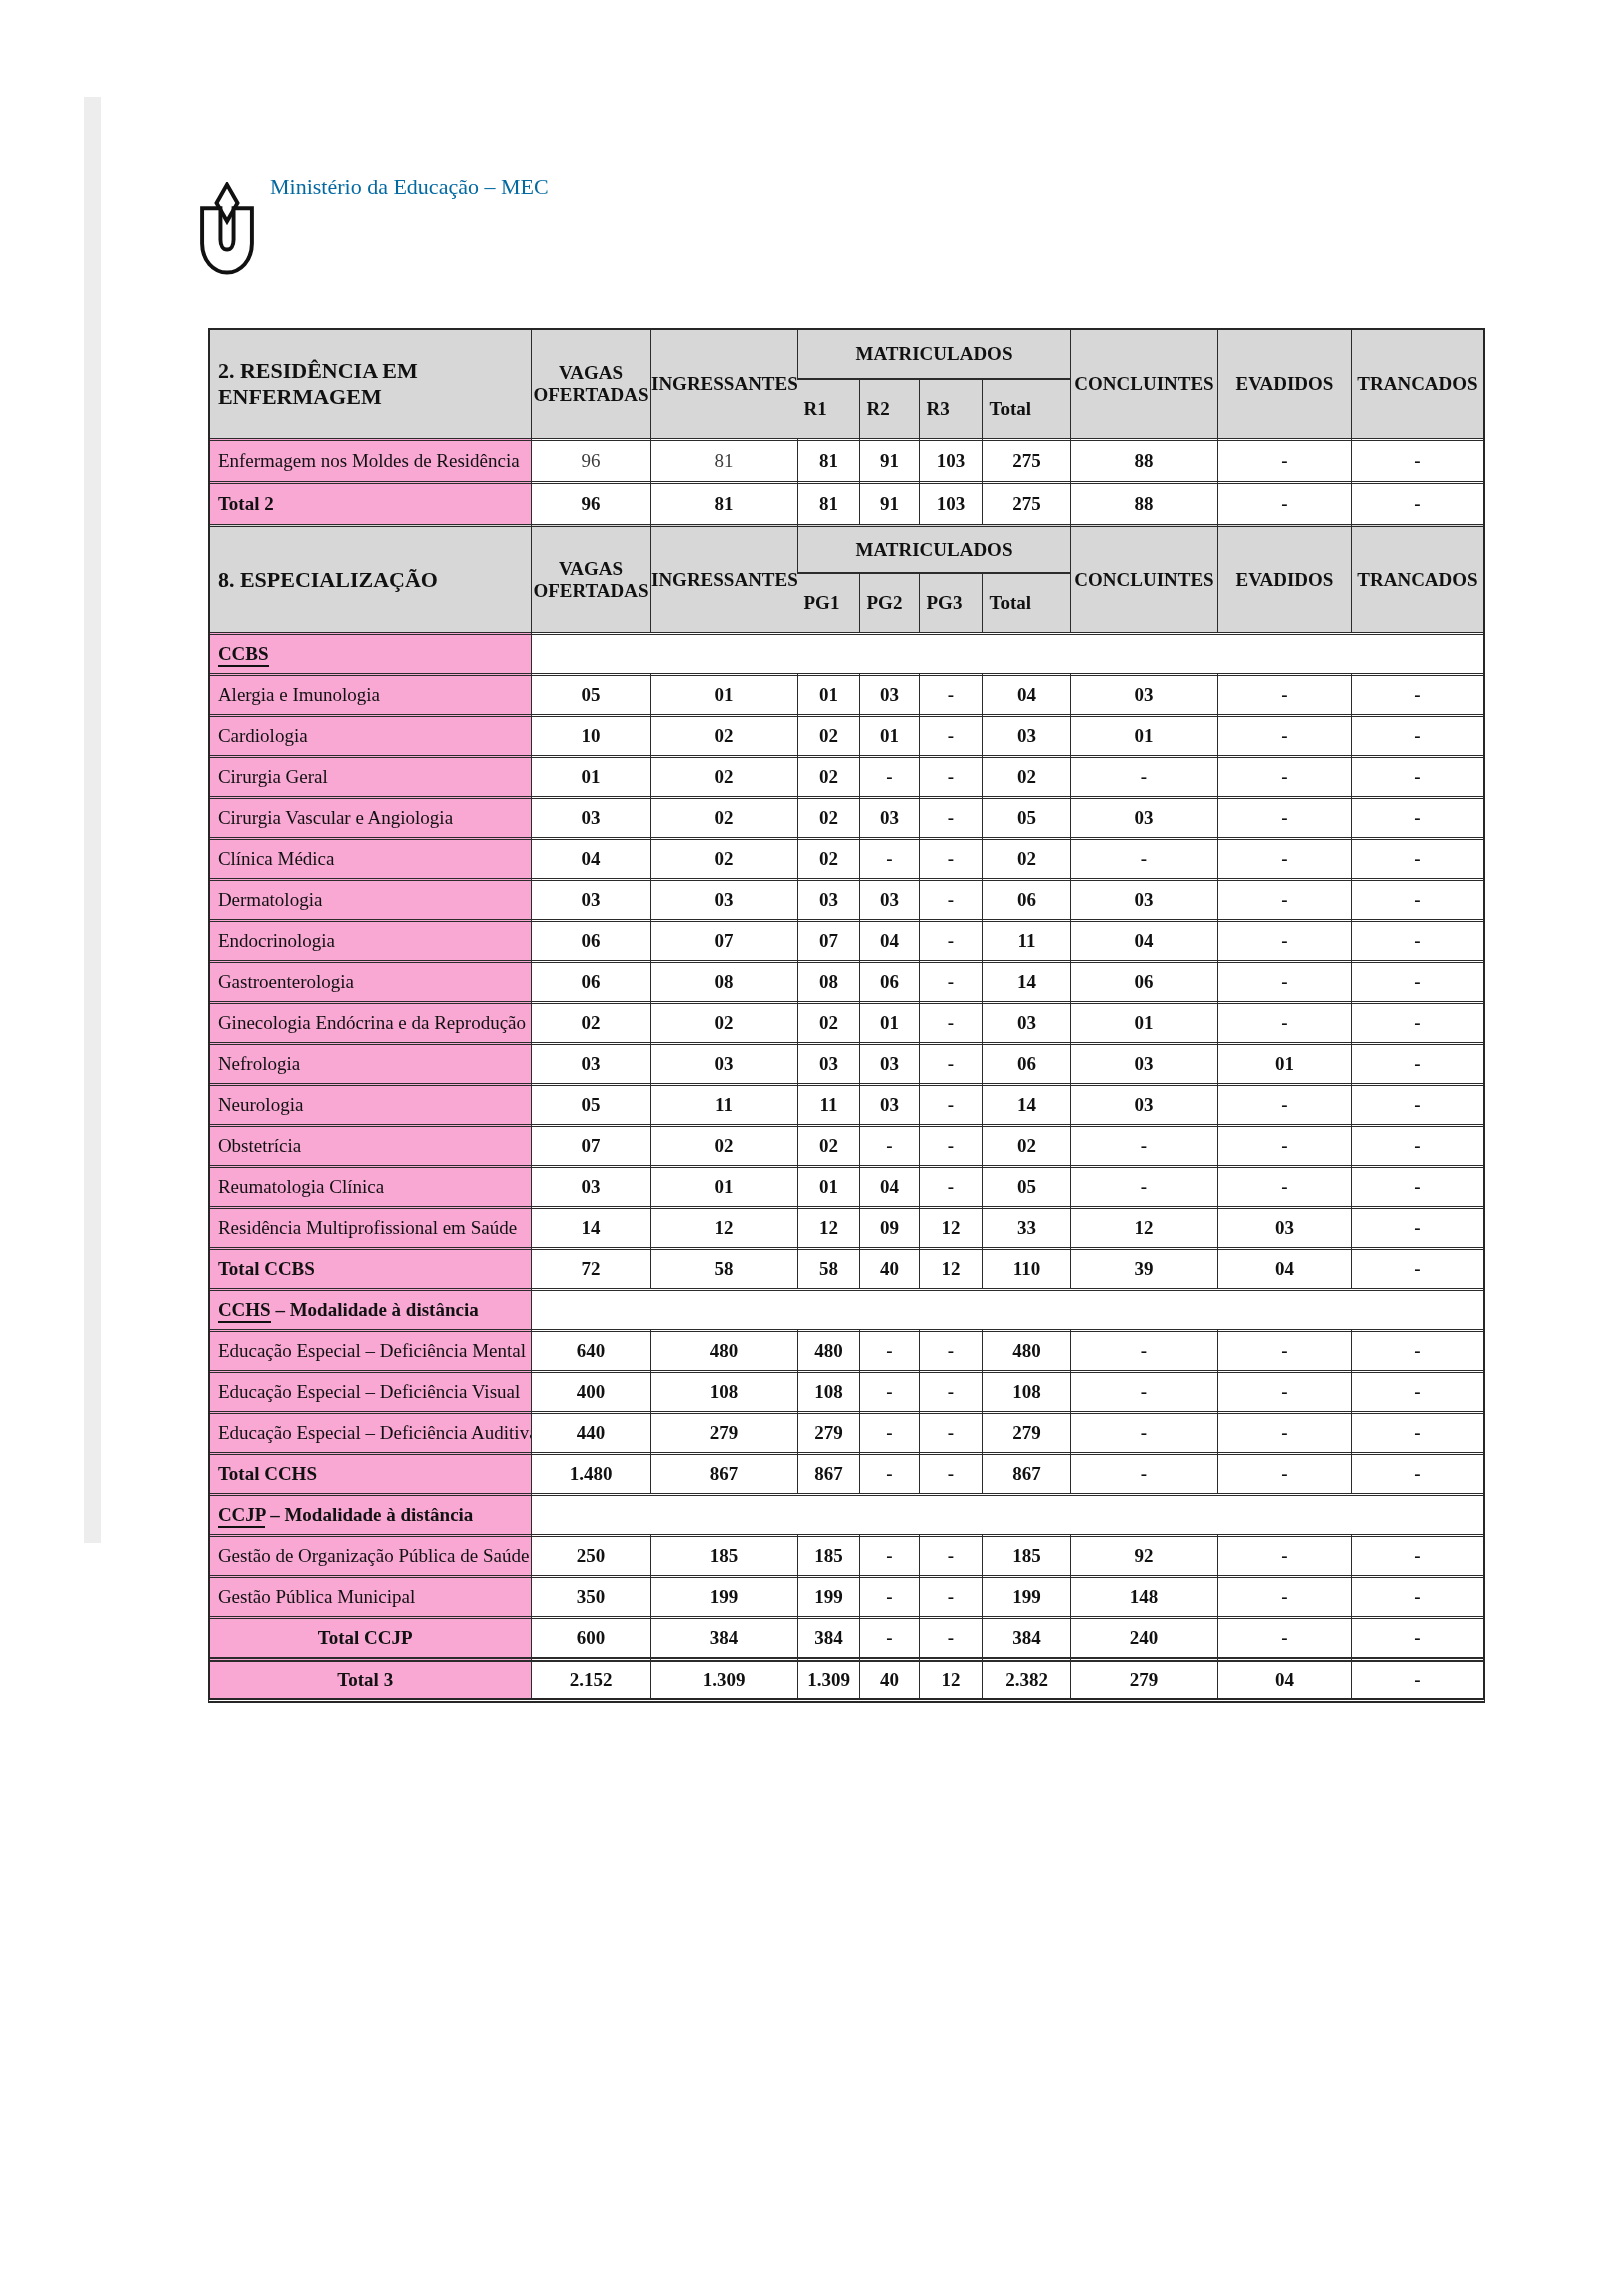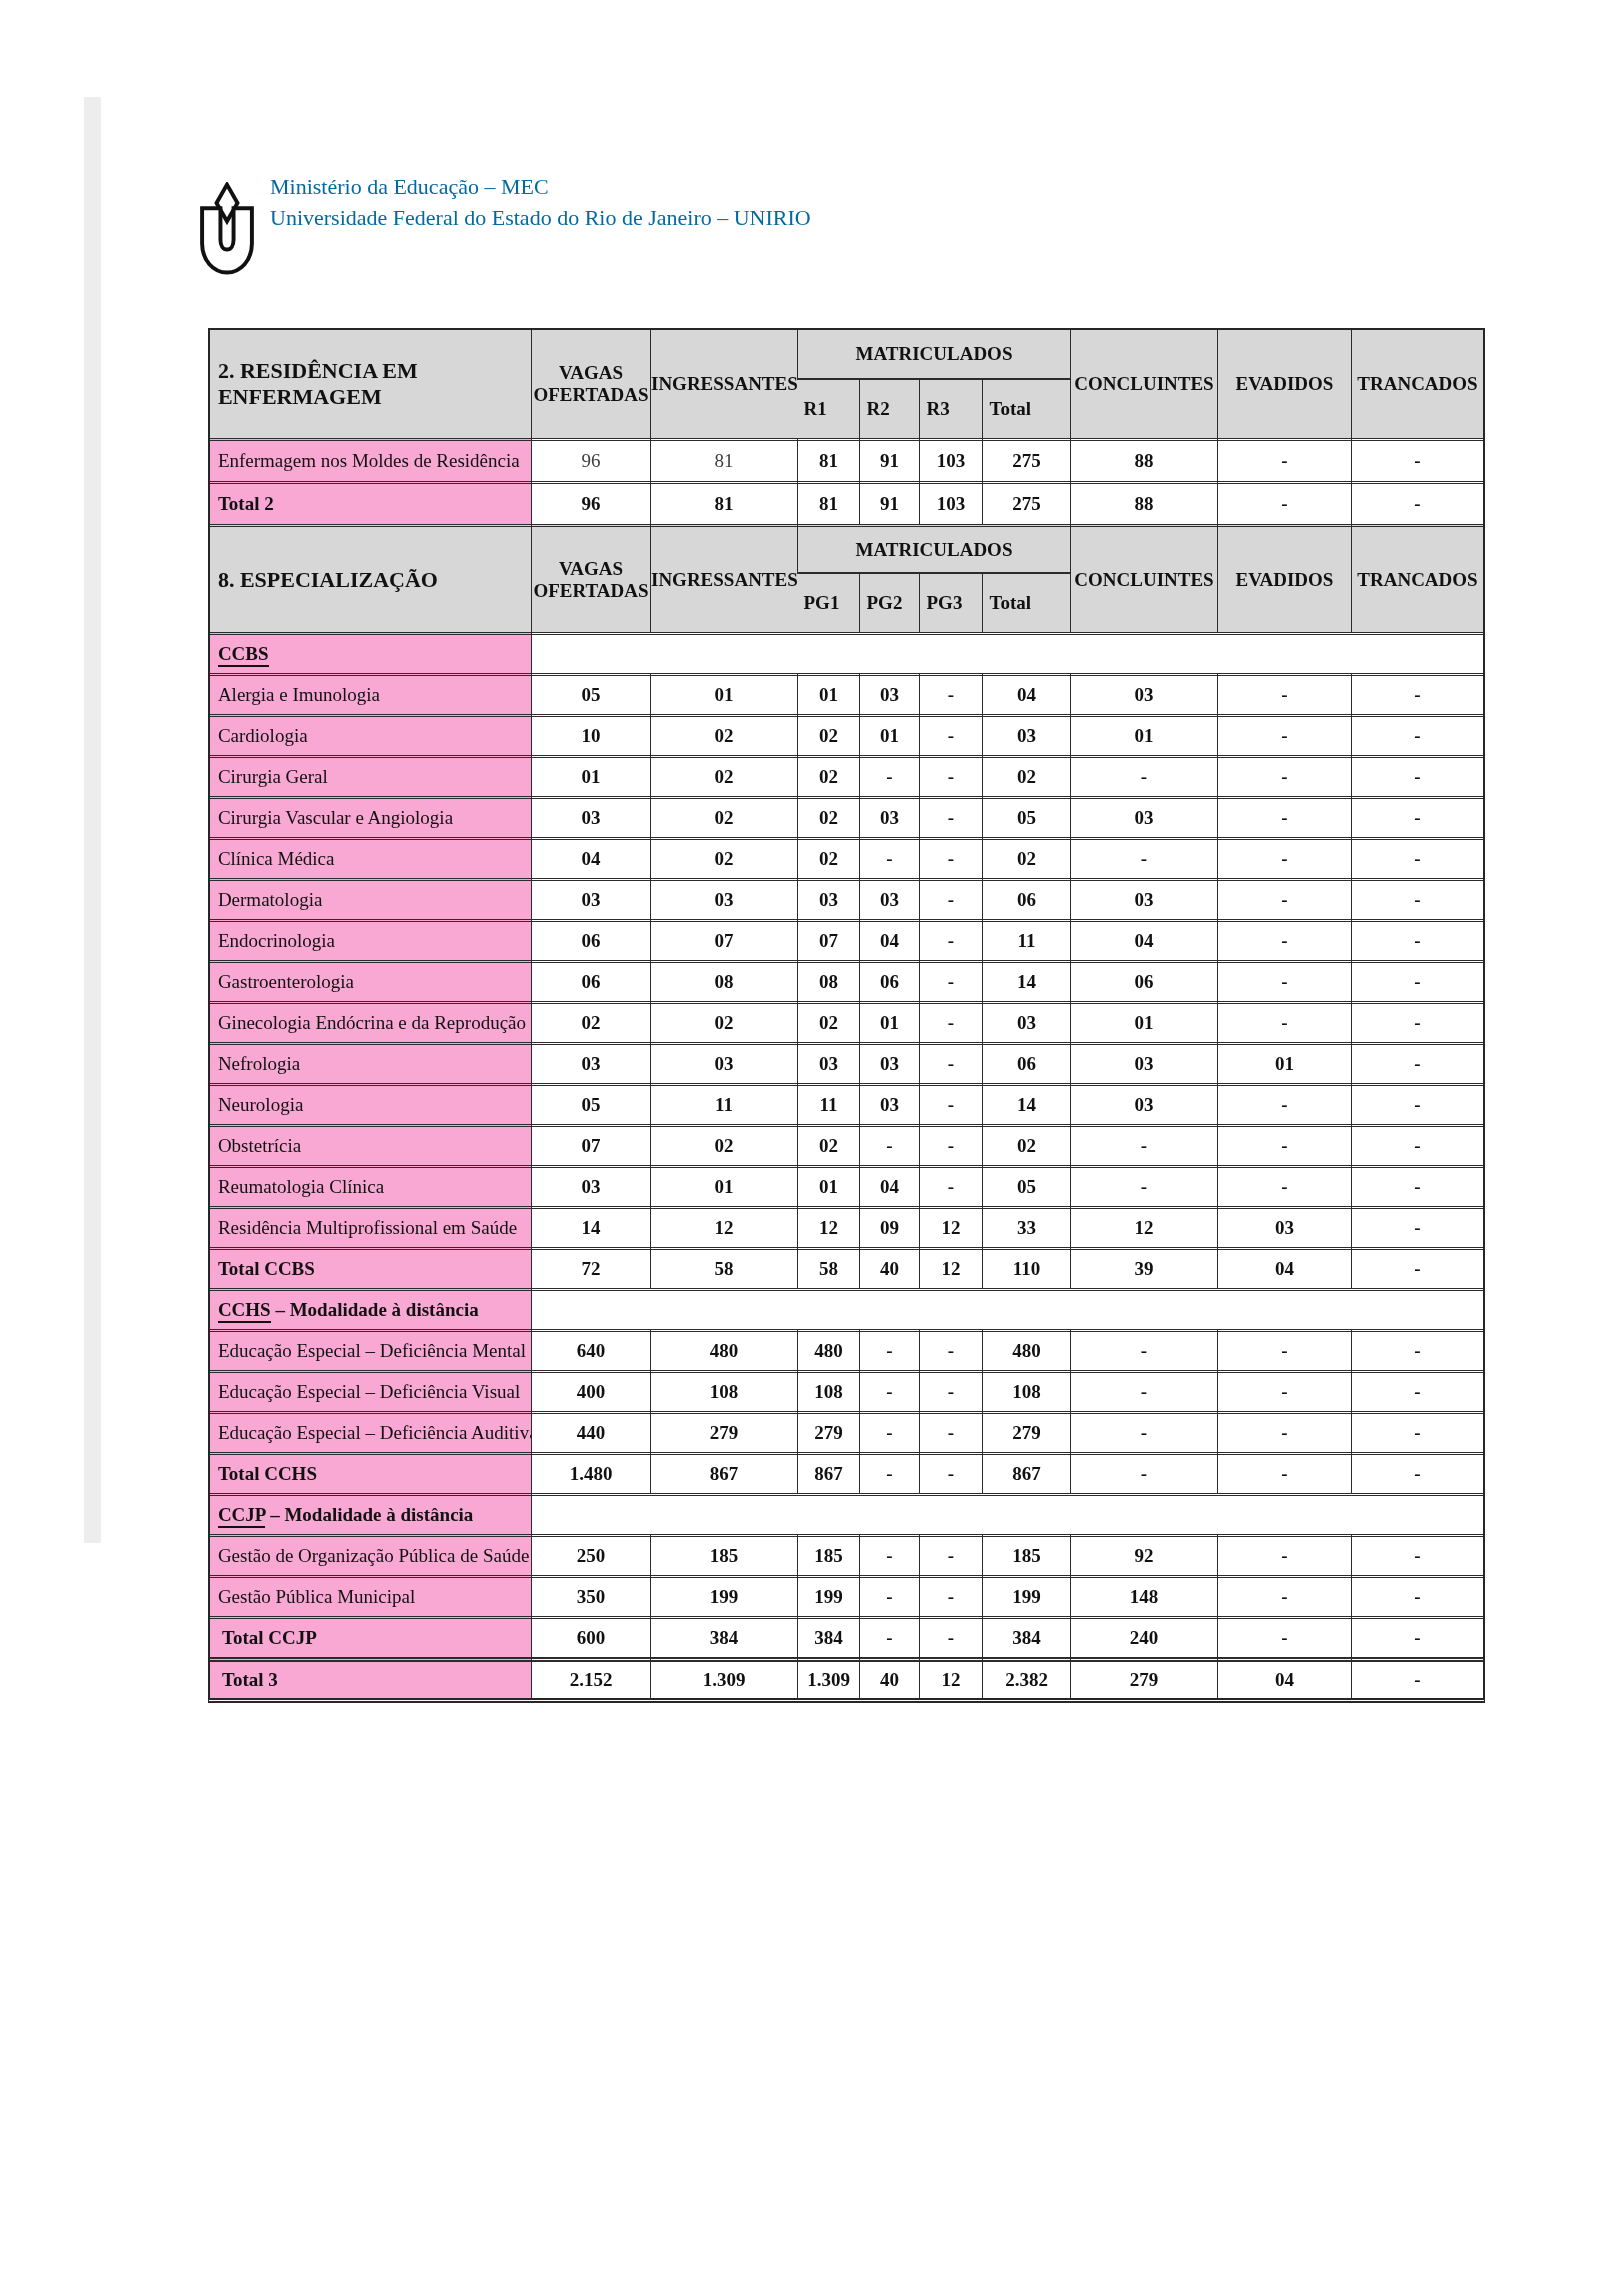--- a/index.html
+++ b/index.html
@@ -33,41 +33,40 @@
   td.num { background:#ffffff; font-size:19px; font-weight:bold; text-align:center; }
   td.void { background:#ffffff; }
 
   #t1-body td { height:43px; }
   #t2-body td { height:41px; }
 
   #t1-body tr:first-child td:nth-child(2),
   #t1-body tr:first-child td:nth-child(3) { font-weight:normal; color:#3d3d3d; }
 
   tr.r-total td.lab { font-weight:bold; }
-  tr.r-totalright td.lab, tr.r-grand td.lab { font-weight:bold; text-align:left; padding-right:10.5px; padding-left:12px; }
+  tr.r-totalright td.lab, tr.r-grand td.lab { font-weight:bold; text-align:center; padding-right:10.5px; padding-left:0; }
   tr.r-grand td { border-top:5.9px double #2b2b2b; }
   tr.r-section td.lab { font-weight:bold; }
   tr.r-section .u { border-bottom:2.6px solid #111; padding-bottom:0.7px; }
 </style>
 </head>
 <body>
 
 <div class="page">
   <div class="scan-band"></div>
 
   <div class="logo">
     <svg width="62" height="97" viewBox="0 0 94 148">
       <polygon points="47,4 63,32 47,60 31,32" fill="#ffffff" stroke="#111" stroke-width="6"></polygon>
       <path d="M9 40 H37 V88 C37 97 41 103 47 103 C53 103 57 97 57 88 V40 H85 V94 C85 119 68 138 47 138 C26 138 9 119 9 94 Z" fill="#ffffff" stroke="#111" stroke-width="6"></path>
     </svg>
   </div>
 
   <div class="doc-header">
     <div>Ministério da Educação – MEC</div>
-    <div>Universidade Federal do Estado do Rio de Janeiro – UNIRIO</div>
   </div>
 
   <div class="report">
     <table>
       <colgroup>
         <col style="width:321px">
           <col style="width:119px">
           <col style="width:147px">
         <col style="width:62px">
           <col style="width:60px">

